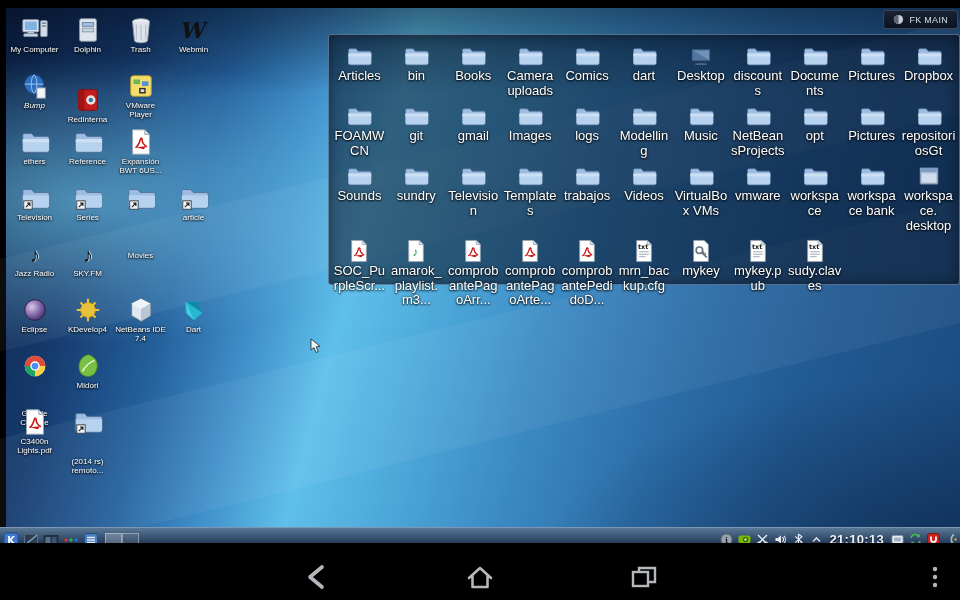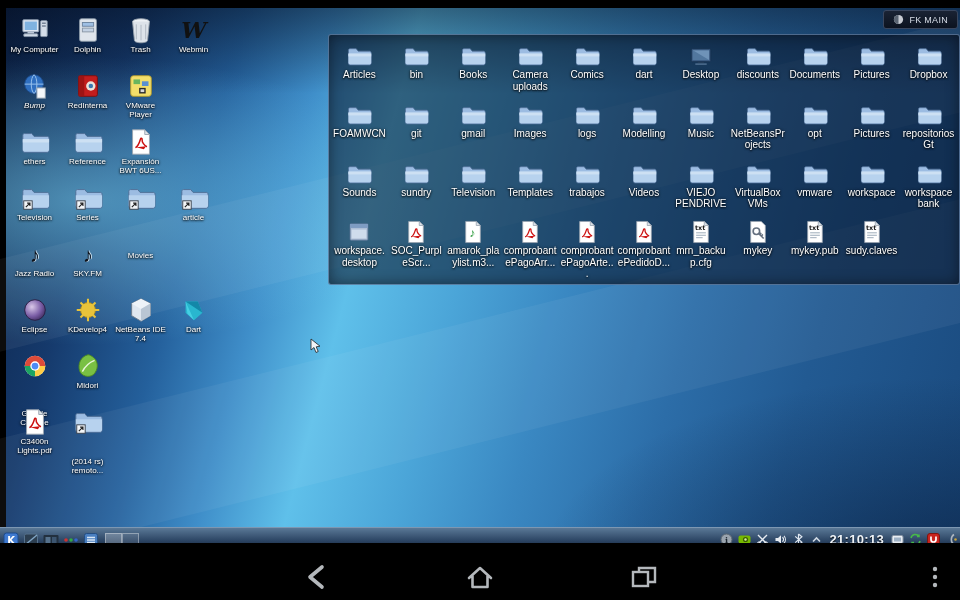--- a/index.html
+++ b/index.html
@@ -29,21 +29,21 @@
     overflow-wrap:anywhere;text-shadow:0 1px 2px rgba(0,0,0,.95),0 0 3px rgba(0,0,0,.7);}
   .ic svg{width:100%;height:100%;display:block;}
   
   .panel{position:absolute;left:322px;top:26px;width:630px;height:249px;border-radius:3px;
     background:rgba(8,18,38,.55);border:1px solid rgba(140,170,210,.5);
     box-shadow:inset 0 0 14px rgba(0,0,0,.45);}
   .pgrid{position:absolute;inset:4px 2px;display:grid;
          grid-template-columns:repeat(11,1fr);grid-template-rows:repeat(4,1fr);}
   .pitem{display:flex;flex-direction:column;align-items:center;padding-top:4px;cursor:default;}
   .pitem .ic{width:26px;height:26px;}
-  .pitem .icon-label{font-size:10px;max-width:54px;}
+  .pitem .icon-label{font-size:13px;max-width:54px;}
   
   .taskbar{position:absolute;left:-6px;right:0;bottom:-8px;height:23px;
     background:linear-gradient(#5a7896,#2c4564 55%,#101c30);border-top:1px solid #7d97b2;
     display:flex;align-items:center;}
   .tb-left{display:flex;align-items:center;gap:4px;padding-left:3px;}
   .tb-ic{width:16px;height:16px;display:inline-block;}
   .tb-ic svg{width:100%;height:100%;display:block;}
   .pager{display:flex;margin-left:6px;}
   .pager .cell{width:15px;height:12px;border:1px solid rgba(255,255,255,.35);
     background:rgba(255,255,255,.10);}
@@ -124,21 +124,21 @@
       <div class="dicon" style="grid-area: 2 / 1; font-style: italic;">
         <div class="ic">
           <svg viewBox="0 0 32 32">
             <circle cx="15" cy="14" r="10" fill="#2f6fc0" stroke="#1c4a86"></circle>
             <path d="M5 14h20M15 4c4 3 4 17 0 20M15 4c-4 3-4 17 0 20" stroke="#9cc4ee" fill="none"></path>
             <rect x="18" y="18" width="9" height="11" fill="#f4f7fa" stroke="#8898a8"></rect>
           </svg>
         </div>
         <div class="icon-label">Bump</div>
       </div>
-      <div class="dicon" style="grid-area: 2 / 2;">
+      <div class="dicon" style="grid-area: 2 / 2; justify-content: flex-end;">
         <div class="ic">
           <svg viewBox="0 0 32 32">
             <rect x="6" y="5" width="20" height="22" rx="2" fill="#c21d1d" stroke="#7d0f0f"></rect>
             <rect x="6" y="5" width="6" height="22" fill="#9d1414"></rect>
             <circle cx="19" cy="16" r="5" fill="#e8e2da"></circle>
             <circle cx="19" cy="16" r="2.4" fill="#3a77b0"></circle>
           </svg>
         </div>
         <div class="icon-label">RedInterna</div>
       </div>
@@ -613,30 +613,20 @@
         </div>
         <div class="pitem">
           <div class="ic">
             <svg viewBox="0 0 32 32">
               <path d="M3 9c0-1.1.7-2 1.7-2h7.8l2.5 3H29c1 0 2 .7 2 1.9V25c0 1.1-.9 2-2 2H5c-1.1 0-2-.9-2-2z" fill="#9cbce2" stroke="#4f6f96"></path>
               <path d="M3 13h28v11c0 1.1-.9 2-2 2H5c-1.1 0-2-.9-2-2z" fill="#b7d2ee"></path>
               <path d="M3 13h28v3.5H3z" fill="#cde0f3"></path>
             </svg>
           </div>
           <div class="icon-label">Videos</div>
-        </div>
-        <div class="pitem">
-          <div class="ic">
-            <svg viewBox="0 0 32 32">
-              <path d="M3 9c0-1.1.7-2 1.7-2h7.8l2.5 3H29c1 0 2 .7 2 1.9V25c0 1.1-.9 2-2 2H5c-1.1 0-2-.9-2-2z" fill="#9cbce2" stroke="#4f6f96"></path>
-              <path d="M3 13h28v11c0 1.1-.9 2-2 2H5c-1.1 0-2-.9-2-2z" fill="#b7d2ee"></path>
-              <path d="M3 13h28v3.5H3z" fill="#cde0f3"></path>
-            </svg>
-          </div>
-          <div class="icon-label">VIEJO PENDRIVE</div>
         </div>
         <div class="pitem">
           <div class="ic">
             <svg viewBox="0 0 32 32">
               <path d="M3 9c0-1.1.7-2 1.7-2h7.8l2.5 3H29c1 0 2 .7 2 1.9V25c0 1.1-.9 2-2 2H5c-1.1 0-2-.9-2-2z" fill="#9cbce2" stroke="#4f6f96"></path>
               <path d="M3 13h28v11c0 1.1-.9 2-2 2H5c-1.1 0-2-.9-2-2z" fill="#b7d2ee"></path>
               <path d="M3 13h28v3.5H3z" fill="#cde0f3"></path>
             </svg>
           </div>
           <div class="icon-label">VirtualBox VMs</div>

